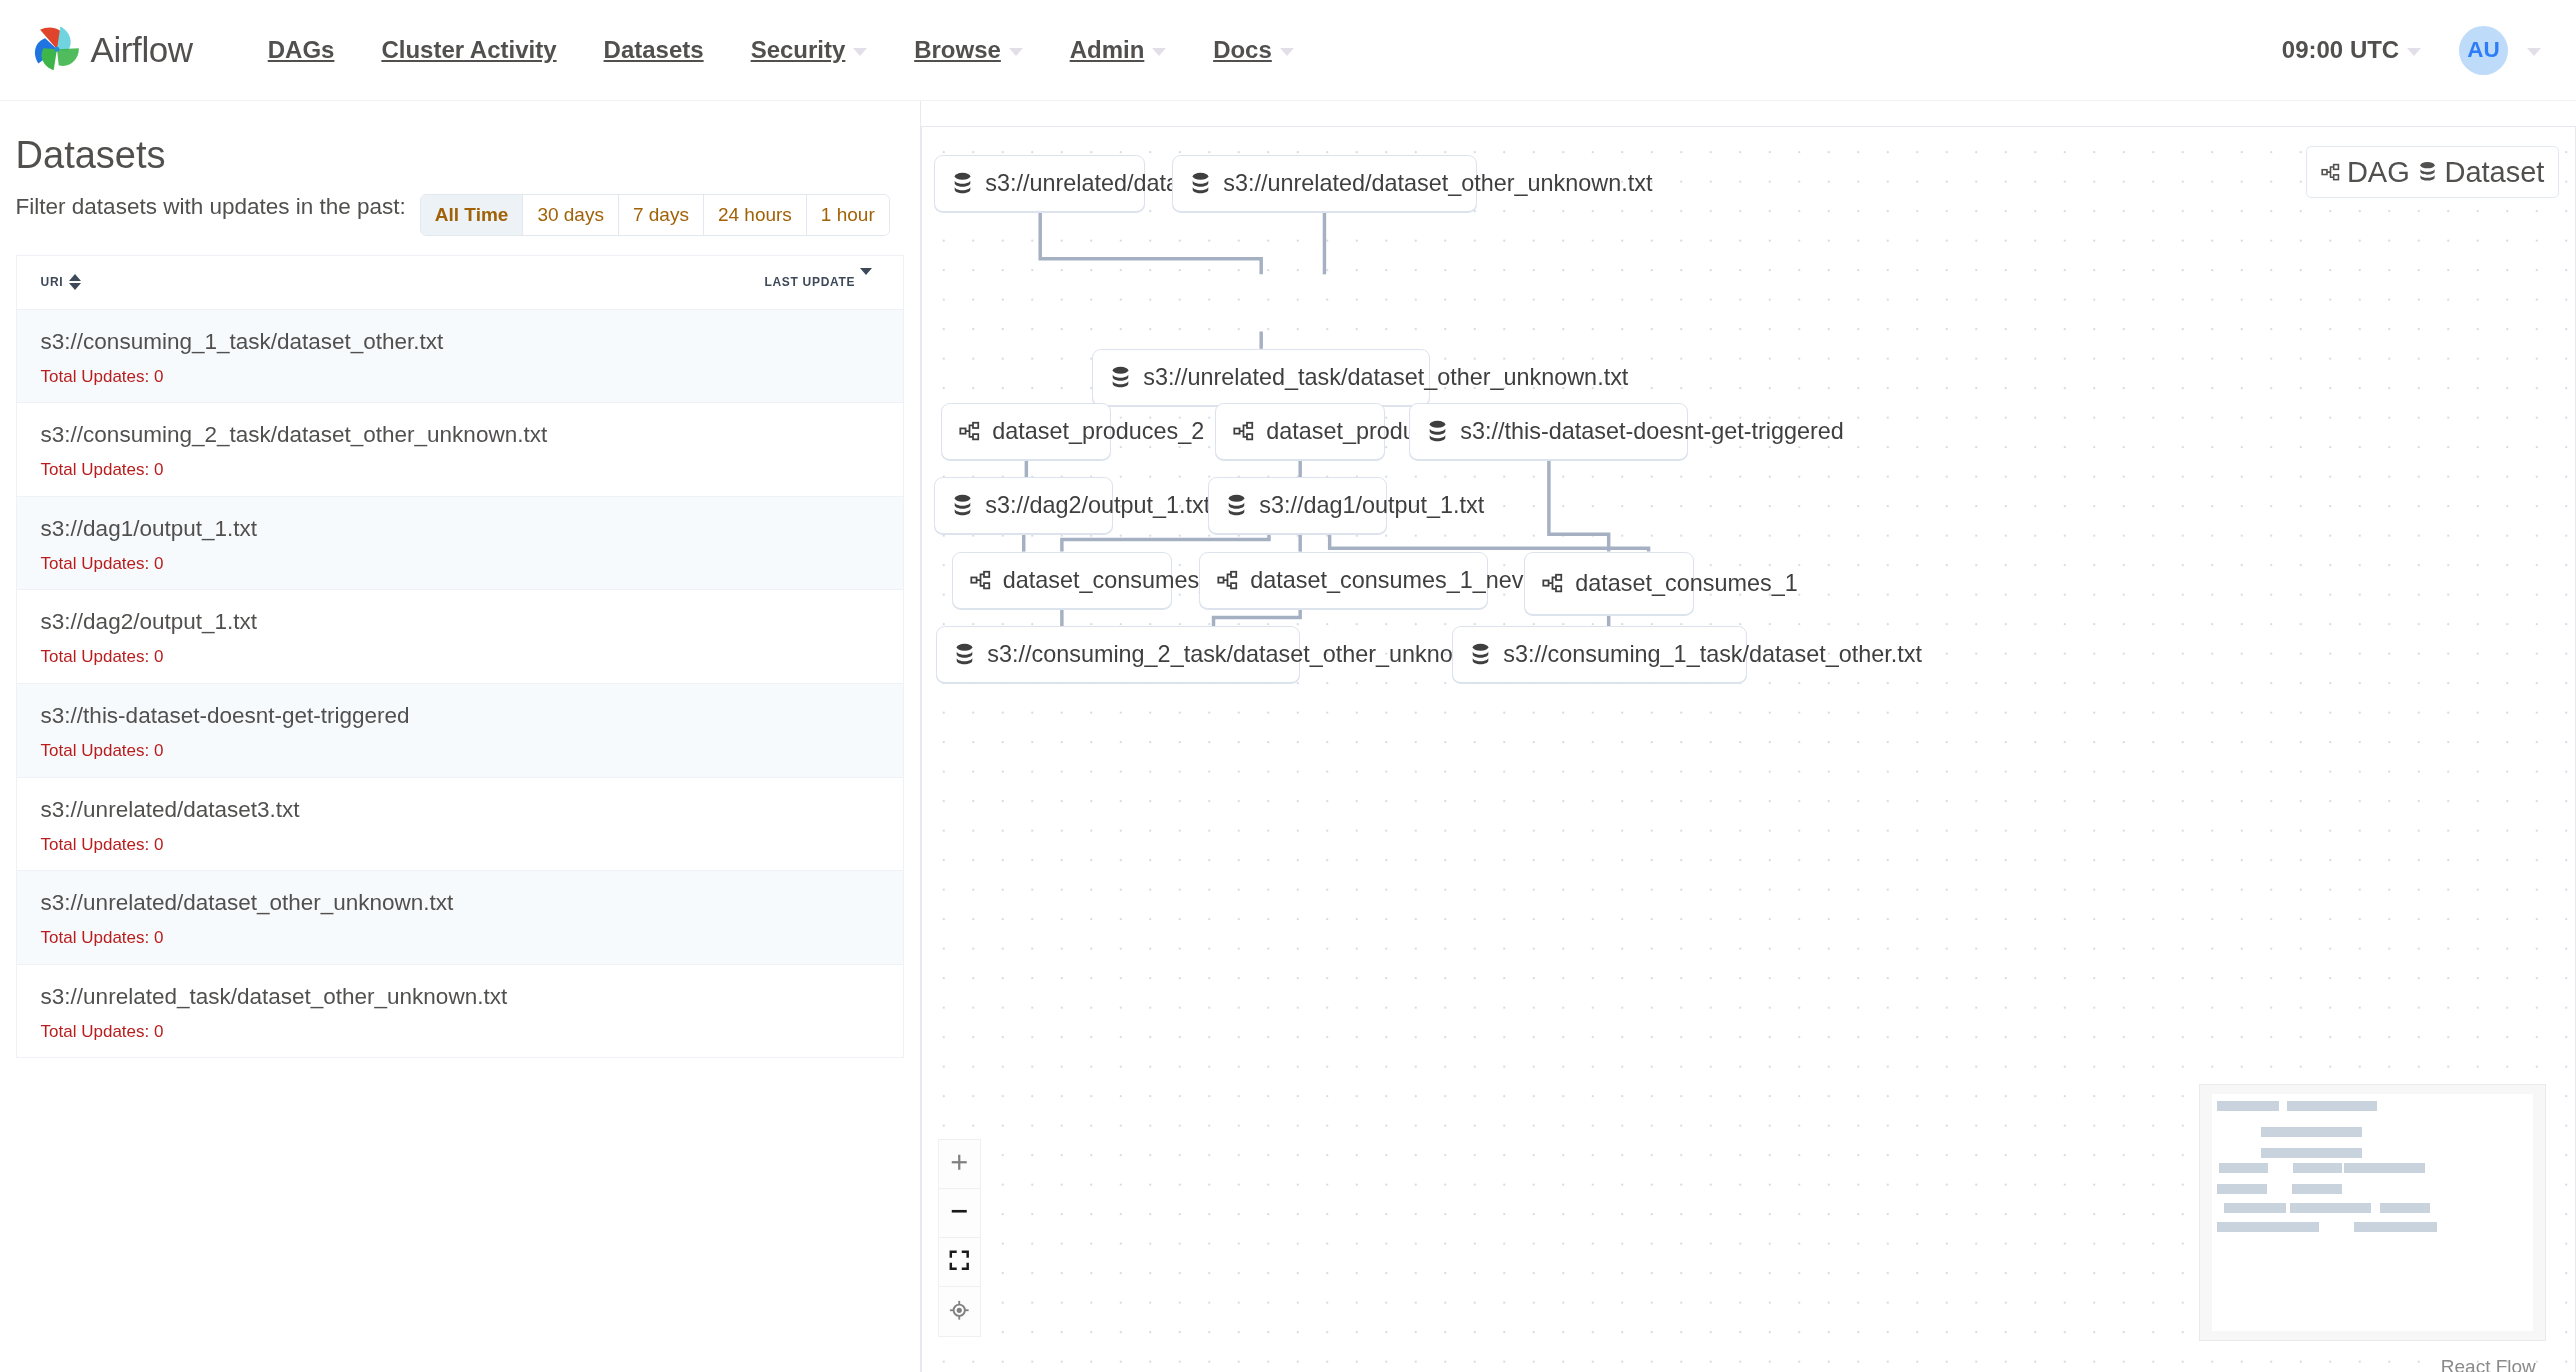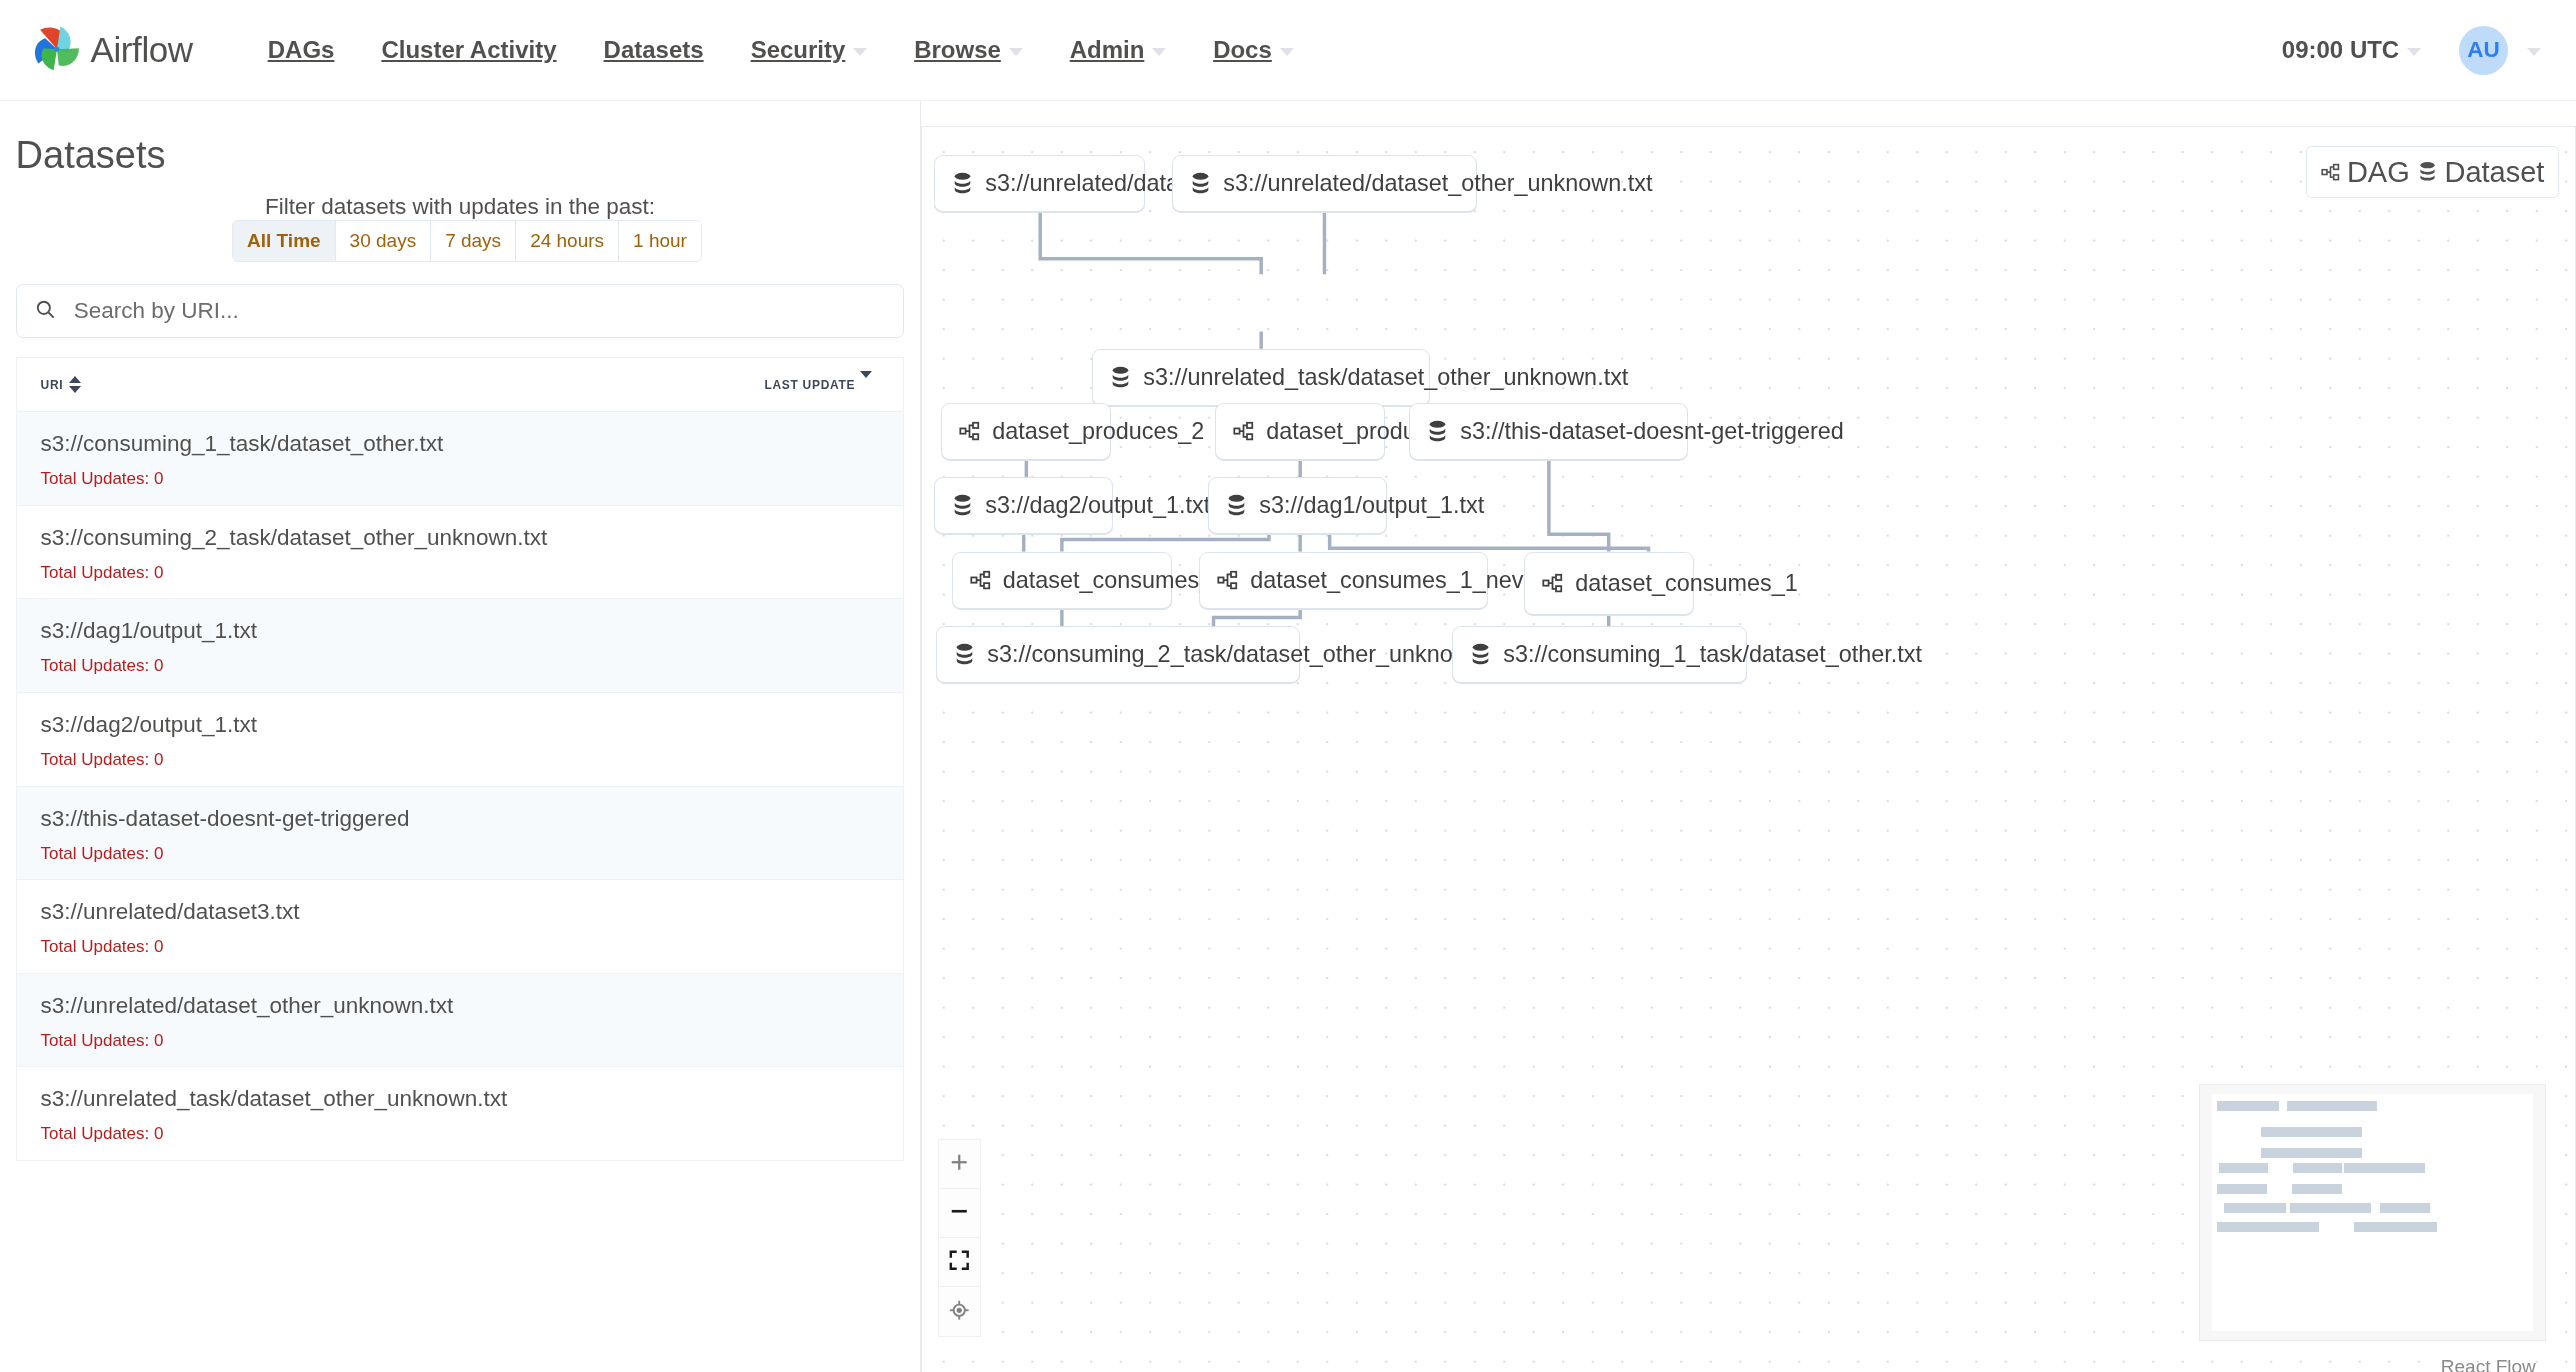--- a/index.html
+++ b/index.html
@@ -56,23 +56,22 @@
     width: 921px; height: 1272px;
     background: #fff;
     border-right: 0.9px solid #e6eaef;
     padding: 0 15.6px;
   }
   .page-title {
     font-size: 38px; color: #51504f; font-weight: 400;
     margin: 33px 0 0 0;
   }
   .filter-row {
-    display: flex; align-items: center;
+    display: flex; 
     margin-top: 17.3px;
-    flex-direction: column;
   }
   .filter-label { font-size: 22.5px; color: #51504f; }
   .btn-group {
     display: flex; margin-left: 14px;
     border-radius: 6px; overflow: hidden;
     border: 0.9px solid #e2e8f0;
   }
   .btn-group .tbtn {
     font-size: 19px; color: #a16207;
     padding: 8.7px 14px; background: #fff;
@@ -264,29 +263,20 @@
     <span class="filter-label">Filter datasets with updates in the past:</span>
     <div class="btn-group">
       <div class="tbtn active">All Time</div>
       <div class="tbtn">30 days</div>
       <div class="tbtn">7 days</div>
       <div class="tbtn">24 hours</div>
       <div class="tbtn">1 hour</div>
     </div>
   </div>
 
-  <div class="search-wrap">
-    <span>
-      <svg width="22.5" height="22.5" viewBox="0 0 24 24" fill="none" stroke="#51504f" stroke-width="2">
-        <circle cx="10.5" cy="10.5" r="6.5"></circle>
-          <line x1="15.5" y1="15.5" x2="21" y2="21"></line>
-      </svg>
-    </span>
-    <input class="search-input" type="text" placeholder="Search by URI..." style="">
-  </div>
 
   <div class="table-box">
     <div class="thead">
       <div class="th uri">
         <span>URI</span>
         <span class="sort-both">
             <i class="tri-up"></i>
             <i class="tri-dn"></i>
           </span>
       </div>

